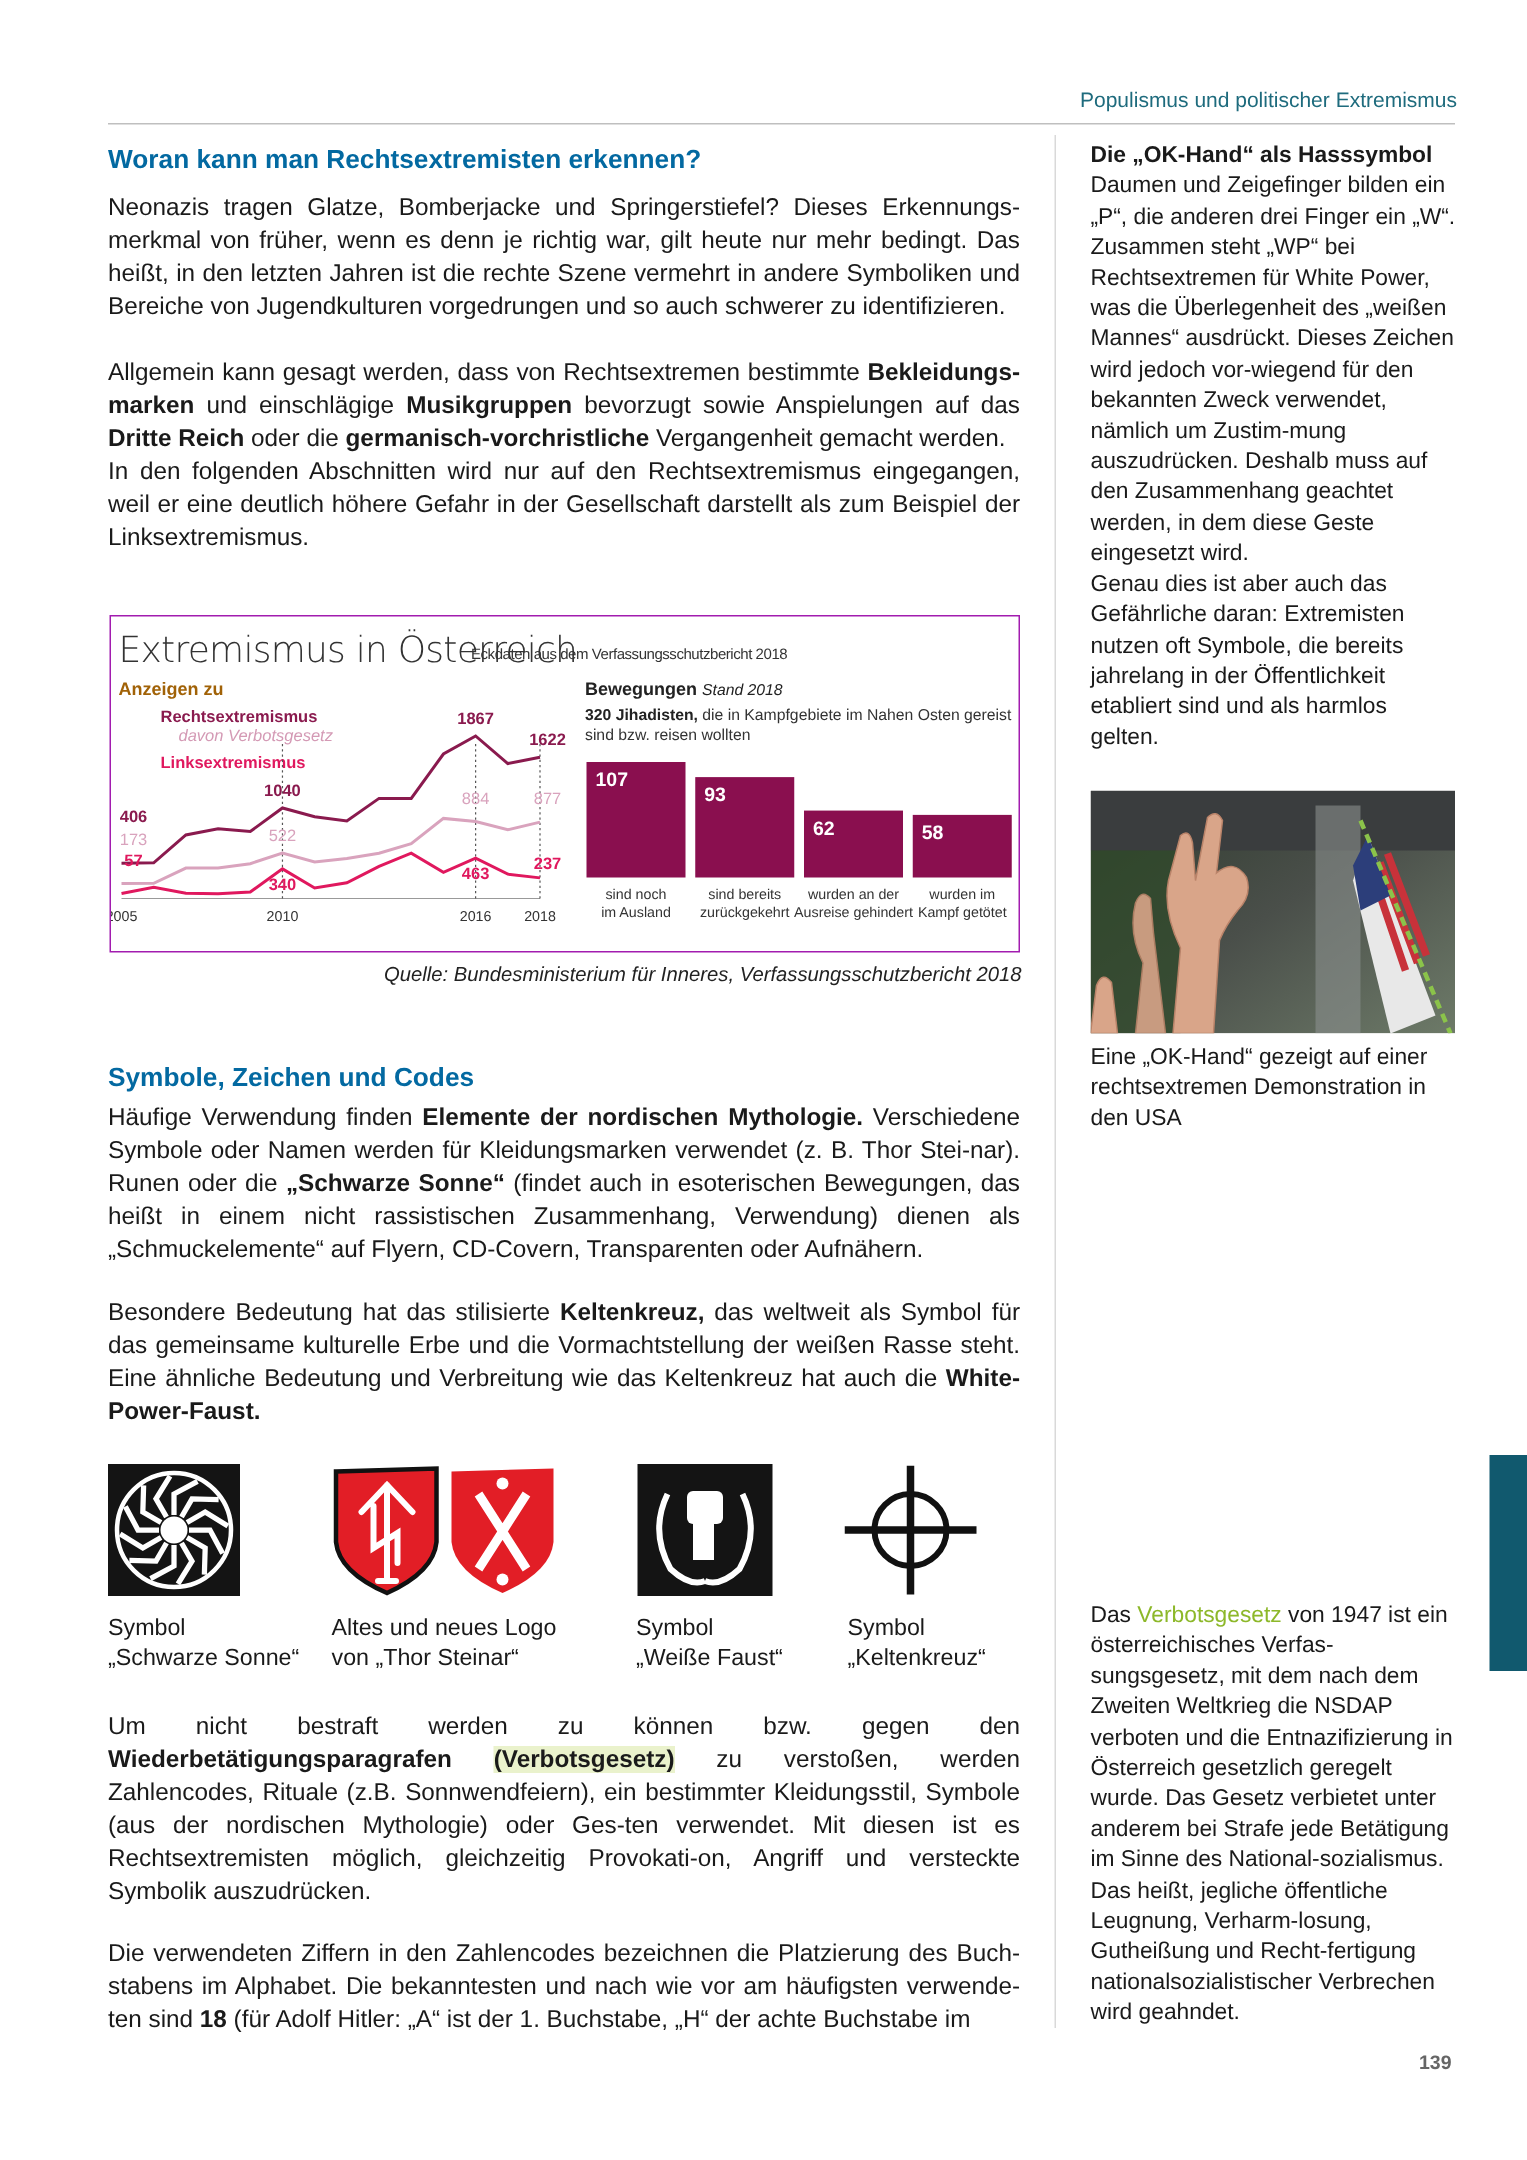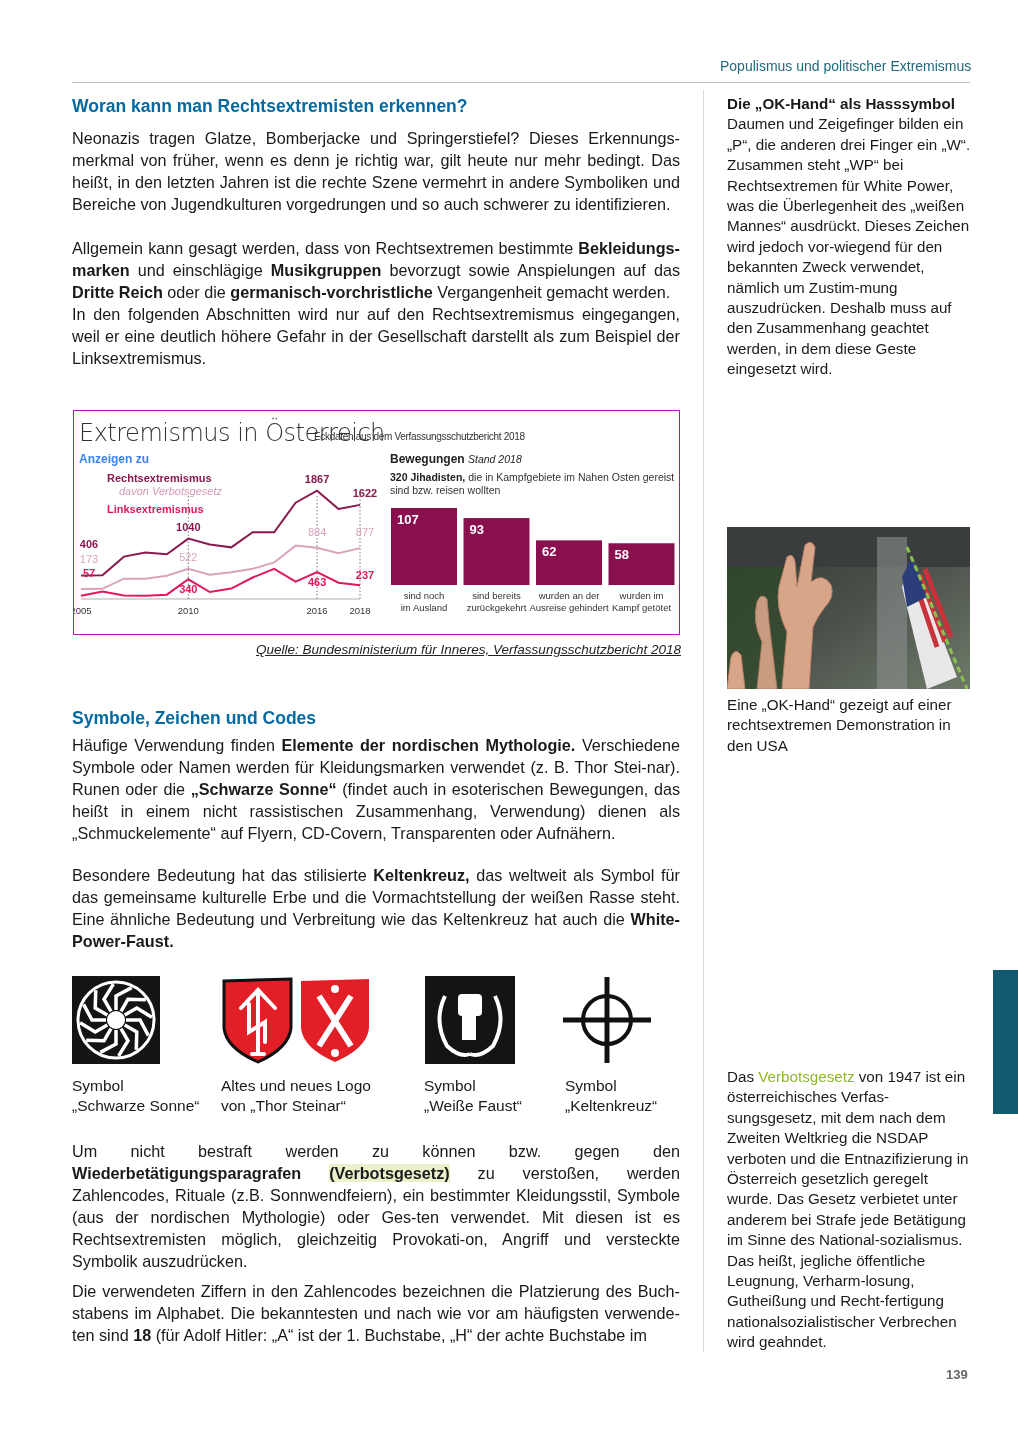--- a/index.html
+++ b/index.html
@@ -14,29 +14,29 @@
   .h2 { color: #0369a1; font-weight: bold; font-size: 17.5px; }
   b { font-weight: bold; }
   .side { left: 727px; width: 245px; font-size: 15.2px; line-height: 20.4px; }
   .side p { margin: 0; }
   .hl-green { background: #eaf2cc; }
   .verb-green { color: #8db82a; }
   
   .chart-box { left: 73px; top: 410px; width: 605px; height: 223px; border: 1px solid #a21caf; background: #fff; text-decoration: underline; }
   .chart-title { left: 5px; top: 8px; font-size: 24px; color: #333; letter-spacing: -0.5px; font-family: "DejaVu Sans", sans-serif; font-weight: 300; }
   .chart-sub { left: 240px; top: 20px; font-size: 10px; color: #333; letter-spacing: -0.3px; }
-  .chart-anz { left: 5px; top: 41px; font-size: 12px; font-weight: bold; color: #3b82f6; }
+  .chart-anz { left: 5px; top: 41px; font-size: 12px; font-weight: bold; color: #a16207; }
   .legend-r { left: 33px; top: 61px; font-size: 11px; font-weight: bold; color: #8a1a4e; }
   .legend-v { left: 45px; top: 74px; font-size: 11px; font-style: italic; color: #d49ab5; }
   .legend-l { left: 33px; top: 92px; font-size: 11px; font-weight: bold; color: #e0185e; }
   .isl-title { left: 316px; top: 41px; font-size: 12px; font-weight: bold; color: #222; }
   .isl-title i { font-weight: normal; font-size: 10.5px; }
   .isl-desc { left: 316px; top: 60px; width: 285px; font-size: 10.5px; line-height: 13px; color: #333; }
   .isl-desc b { color: #222; }
-  .source { left: 256px; top: 642px; font-size: 13.5px; font-style: italic; color: #222; text-decoration: underline; }
+  .source { left: 256px; top: 642px; font-size: 13.5px; font-style: italic; color: #222; }
   
   .sym-cap { font-size: 15.5px; line-height: 20px; color: #1a1a1a; }
   .side-tab { left: 993px; top: 970px; width: 25px; height: 144px; background: #11596e; }
   .page-num { left: 946px; top: 1367px; font-size: 13px; color: #666; font-weight: bold; }
   .photo { left: 727px; top: 527px; width: 243px; height: 162px; overflow: hidden; }
 </style>
 </head>
 <body>
 
 <div class="abs running-head">Populismus und politischer Extremismus</div>
@@ -171,26 +171,27 @@
     <div>Symbol</div>
     <div>„Weiße Faust“</div>
   </div>
 <div class="abs sym-cap" style="left:565px;top:1076px;">
     <div>Symbol</div>
     <div>„Keltenkreuz“</div>
   </div>
 
 <div class="abs main" style="top:1140px;">
   <p><span>Um nicht bestraft werden zu können bzw. gegen den </span><b>Wiederbetätigungsparagrafen</b> <b class="hl-green">(Verbotsgesetz)</b><span> zu verstoßen, werden Zahlencodes, Rituale (z.B. Sonnwendfeiern), ein bestimmter Kleidungsstil, Symbole (aus der nordischen Mythologie) oder Ges-ten verwendet. Mit diesen ist es Rechtsextremisten möglich, gleichzeitig Provokati-on, Angriff und versteckte Symbolik auszudrücken.</span></p>
-  <p style="margin-top:8px;"><span>Die verwendeten Ziffern in den Zahlencodes bezeichnen die Platzierung des Buch-stabens im Alphabet. Die bekanntesten und nach wie vor am häufigsten verwende-ten sind </span><b>18</b><span> (für Adolf Hitler: „A“ ist der 1. Buchstabe, „H“ der achte Buchstabe im</span></p>
+  <p style="margin-top:19px;"><span>Die verwendeten Ziffern in den Zahlencodes bezeichnen die Platzierung des Buch-stabens im Alphabet. Die bekanntesten und nach wie vor am häufigsten verwende-ten sind </span><b>18</b><span> (für Adolf Hitler: „A“ ist der 1. Buchstabe, „H“ der achte Buchstabe im</span></p>
 </div>
 
 <div class="abs side" style="top:94px;">
   <p style="font-weight:bold;">Die „OK-Hand“ als Hasssymbol</p>
   <p>Daumen und Zeigefinger bilden ein „P“, die anderen drei Finger ein „W“. Zusammen steht „WP“ bei Rechtsextremen für White Power, was die Überlegenheit des „weißen Mannes“ ausdrückt. Dieses Zeichen wird jedoch vor-wiegend für den bekannten Zweck verwendet, nämlich um Zustim-mung auszudrücken. Deshalb muss auf den Zusammenhang geachtet werden, in dem diese Geste eingesetzt wird.</p>
+  <p>Genau dies ist aber auch das Gefährliche daran: Extremisten nutzen oft Symbole, die bereits jahrelang in der Öffentlichkeit etabliert sind und als harmlos gelten.</p>
 </div>
 
 <div class="abs photo">
   <svg width="243" height="162" viewBox="0 0 243 162">
     <defs>
       <linearGradient id="bg" x1="0" y1="0" x2="1" y2="1">
         <stop offset="0" stop-color="#2e3a2c"></stop>
           <stop offset="0.5" stop-color="#4a4f4a"></stop>
           <stop offset="1" stop-color="#6d7a68"></stop>
       </linearGradient>

